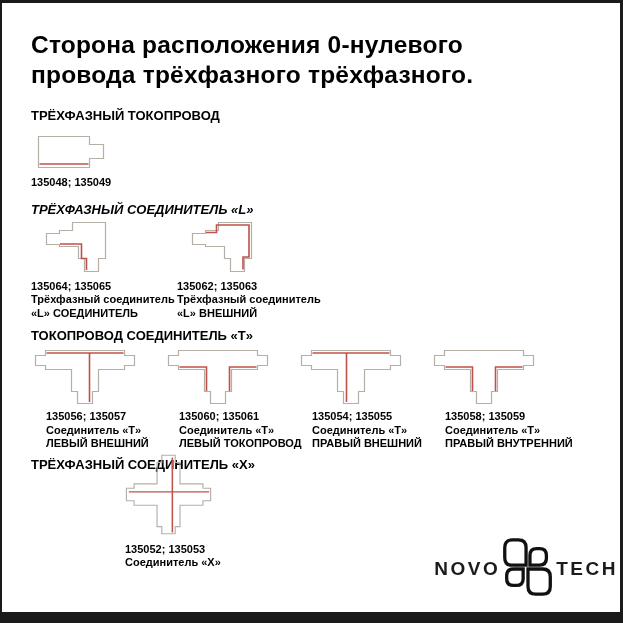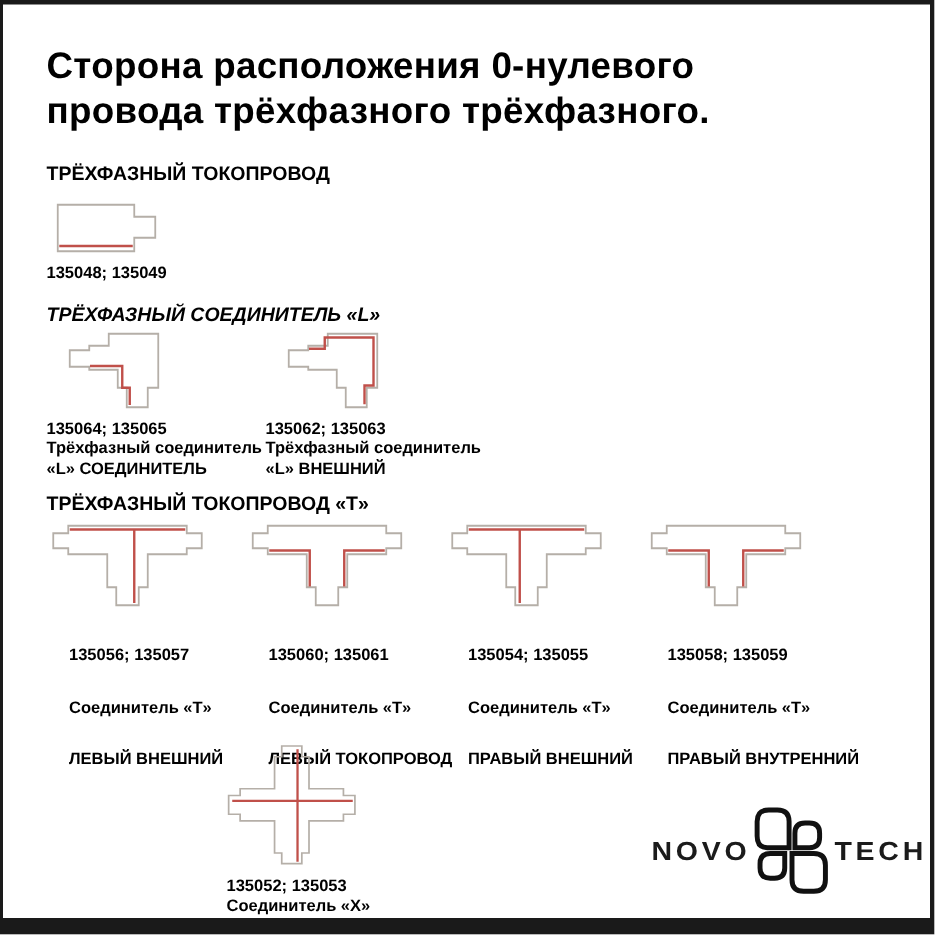--- a/index.html
+++ b/index.html
@@ -32,28 +32,28 @@
   .sh2{margin-top:12px;font-style:italic;}
   .sh3{margin-top:8px;}
   .sh4{margin-top:6px;}
   .row{display:flex;}
   .row1{margin-top:12px;}
   .row2{margin-top:4px;}
   .row3{margin-top:3px;}
   .col{display:flex;flex-direction:column;align-items:flex-start;}
   .col-s1{width:130px;}
   .col-s2{width:146px;}
-  .col-s3{width:133px;gap:21px;}
+  .col-s3{width:133px;}
   .fig-label{font-size:11px;line-height:13.5px;font-weight:bold;white-space:nowrap;}
   .svg-s1{margin-left:6px;margin-bottom:7px;}
   .svg-s2{margin-left:13px;margin-bottom:7px;}
   .svg-s3{margin-left:2px;margin-bottom:2px;}
   .lbl-s3{margin-left:15px;}
   .x-figure{
-    margin-left:120px;
+    margin-left:94px;
     margin-top:-18px;
     display:flex;flex-direction:column;align-items:flex-start;justify-content:space-between;
   }
   .x-figure svg{margin-bottom:7px;}
   .outline{fill:none;stroke:var(--track-outline,#b5afa8);stroke-width:1.2;}
   .nwire{fill:none;stroke:var(--neutral-wire-red,#c0504a);stroke-width:1.6;}
   .logo{
     position:absolute;
     right:2px;bottom:12px;
     display:flex;align-items:center;
@@ -104,21 +104,21 @@
       <svg class="svg-s2" width="64" height="52" viewBox="0 0 64 52">
         <path class="outline" d="M28.5 1.5 H61.5 V37.5 H54.5 V50.5 H40.5 V37.5 H34.5 V25.5 H15.5 V23.5 H2.5 V12.5 H15.5 V9.5 H28.5 Z"></path>
         <path class="nwire" d="M16 11.5 H26.5 V4 H59 V36 H53 V48.5"></path>
       </svg>
       <div class="fig-label">135062; 135063</div>
       <div class="fig-label">Трёхфазный соединитель</div>
       <div class="fig-label">«L» ВНЕШНИЙ</div>
     </div>
   </div>
 
-  <div class="section-heading sh3">ТРЁХФАЗНЫЙ ТОКОПРОВОД «Т»</div>
+  <div class="section-heading sh3">ТОКОПРОВОД СОЕДИНИТЕЛЬ «Т»</div>
   <div class="row row3">
     <div class="col col-s3">
       <svg class="svg-s3" width="104" height="62" viewBox="0 0 104 62">
         <path class="outline" d="M12.5 4.5 H91.5 V9.5 H101.5 V19.5 H91.5 V23.5 H65.5 V45.5 H59.5 V57.5 H44.5 V45.5 H38.5 V23.5 H12.5 V19.5 H2.5 V9.5 H12.5 Z"></path>
         <path class="nwire" d="M13.5 7 H90.5"></path>
         <path class="nwire" d="M56.5 7 V56"></path>
       </svg>
       <div class="fig-label lbl-s3">135056; 135057</div>
       <div class="fig-label lbl-s3">Соединитель «Т»</div>
       <div class="fig-label lbl-s3">ЛЕВЫЙ ВНЕШНИЙ</div>
@@ -148,20 +148,21 @@
         <path class="outline" d="M12.5 4.5 H91.5 V9.5 H101.5 V19.5 H91.5 V23.5 H65.5 V45.5 H59.5 V57.5 H44.5 V45.5 H38.5 V23.5 H12.5 V19.5 H2.5 V9.5 H12.5 Z"></path>
         <path class="nwire" d="M13.5 21 H40.5 V45"></path>
         <path class="nwire" d="M90.5 21 H63.5 V45"></path>
       </svg>
       <div class="fig-label lbl-s3">135058; 135059</div>
       <div class="fig-label lbl-s3">Соединитель «Т»</div>
       <div class="fig-label lbl-s3">ПРАВЫЙ ВНУТРЕННИЙ</div>
     </div>
   </div>
 
+  <div class="section-heading sh4">ТРЁХФАЗНЫЙ СОЕДИНИТЕЛЬ «Х»</div>
   <div class="x-figure">
     <svg width="88" height="82" viewBox="0 0 92 92" preserveAspectRatio="none">
       <path class="outline" d="M38.5 1.5 H52.5 V9.5 H57.5 V33.5 H81.5 V38.5 H89.5 V52.5 H81.5 V57.5 H57.5 V81.5 H52.5 V89.5 H38.5 V81.5 H33.5 V57.5 H9.5 V52.5 H1.5 V38.5 H9.5 V33.5 H33.5 V9.5 H38.5 Z"></path>
       <path class="nwire" d="M4 42.5 H88"></path>
       <path class="nwire" d="M49.5 4 V88"></path>
     </svg>
     <div class="fig-label">135052; 135053</div>
     <div class="fig-label">Соединитель «Х»</div>
   </div>
 

